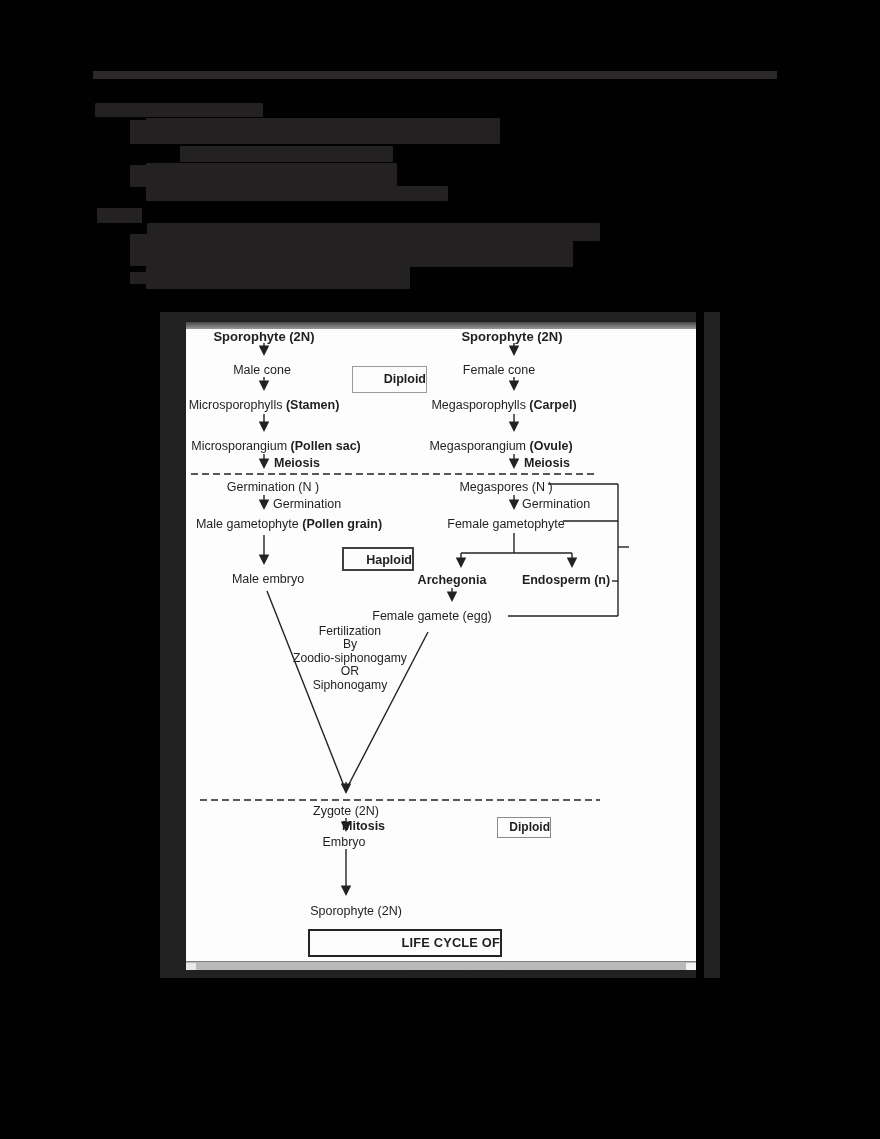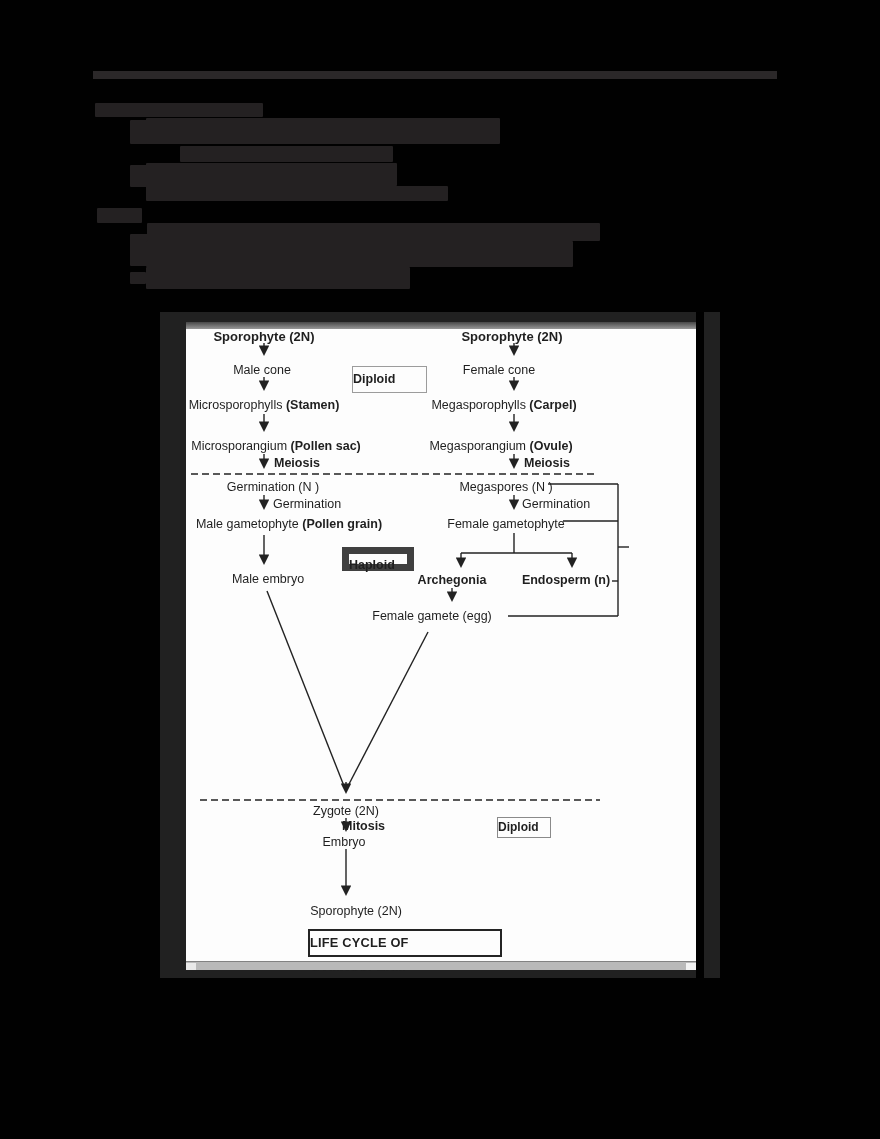--- a/index.html
+++ b/index.html
@@ -17,24 +17,24 @@
   .strip-bottom{position:absolute;left:0;bottom:0;width:510px;height:9px;background:#b9b9b9;
                 border-top:1px solid #828282;box-sizing:border-box;}
   .cap{position:absolute;top:1px;bottom:0;width:10px;background:#e9e9e9;}
   .cap.left{left:0;} .cap.right{right:0;background:#f2f2f2;}
   #connectors{position:absolute;left:0;top:0;}
   .node{position:absolute;transform:translateX(-50%);white-space:nowrap;font-size:12.5px;
         color:#1f1f1f;text-align:center;}
   .lbl{position:absolute;white-space:nowrap;font-size:12.5px;color:#1f1f1f;}
   .b{font-weight:bold;}
   .hdr{font-size:13px;font-weight:bold;}
-  .box{position:absolute;text-align:left;font-weight:bold;color:#1f1f1f;background:#fdfdfd;
+  .box{position:absolute;text-align:right;font-weight:bold;color:#1f1f1f;background:#fdfdfd;
        box-sizing:border-box;font-size:12.5px;}
   #box-diploid-top{left:166px;top:44px;width:75px;height:27px;line-height:25px;border:1px solid #9c9c9c;}
-  #box-haploid{left:156px;top:225px;width:72px;height:24px;line-height:22px;border:7px solid #404040;}
+  #box-haploid{left:156px;top:225px;width:72px;height:24px;line-height:22px;border:2px solid #404040;}
   #box-diploid-bottom{left:311px;top:495px;width:54px;height:21px;line-height:19px;border:1px solid #8a8a8a;font-size:12px;}
   #box-title{left:122px;top:607px;width:194px;height:28px;line-height:24px;border:2px solid #242424;font-size:12.8px;letter-spacing:.2px;}
   #fertilization{position:absolute;left:164px;top:303px;transform:translateX(-50%);
                  text-align:center;font-size:12.2px;line-height:13.4px;color:#1f1f1f;white-space:nowrap;}
   #bracket-note{position:absolute;left:444px;top:188px;font-size:12.3px;line-height:17.2px;color:#1f1f1f;}
   #seed-note{position:absolute;left:170px;top:530px;font-size:12.2px;line-height:14.2px;color:#1f1f1f;white-space:nowrap;}
 </style>
 </head>
 <body>
 
@@ -129,20 +129,27 @@
       <div class="node" style="left:320px;top:195px">Female gametophyte</div>
       <div class="node b" style="left:266px;top:251px">Archegonia</div>
       <div class="node b" style="left:380px;top:251px">Endosperm (n)</div>
       <div class="node" style="left:246px;top:287px">Female gamete (egg)</div>
 
       <div class="box" id="box-diploid-top">Diploid</div>
       <div class="box" id="box-haploid">Haploid</div>
       <div class="box" id="box-diploid-bottom">Diploid</div>
 
 
+      <div id="fertilization">
+        <div>Fertilization</div>
+        <div>By</div>
+        <div>Zoodio-siphonogamy</div>
+        <div>OR</div>
+        <div>Siphonogamy</div>
+      </div>
 
       <div class="node" style="left:160px;top:482px">Zygote (2N)</div>
       <div class="lbl b" style="left:156px;top:497px">Mitosis</div>
       <div class="node" style="left:158px;top:513px">Embryo</div>
       <div class="node" style="left:170px;top:582px">Sporophyte (2N)</div>
       <div class="box" id="box-title">LIFE CYCLE OF GYMNOSPERM</div>
 
       <div class="strip-bottom">
         <div class="cap left"></div>
         <div class="cap right"></div>

